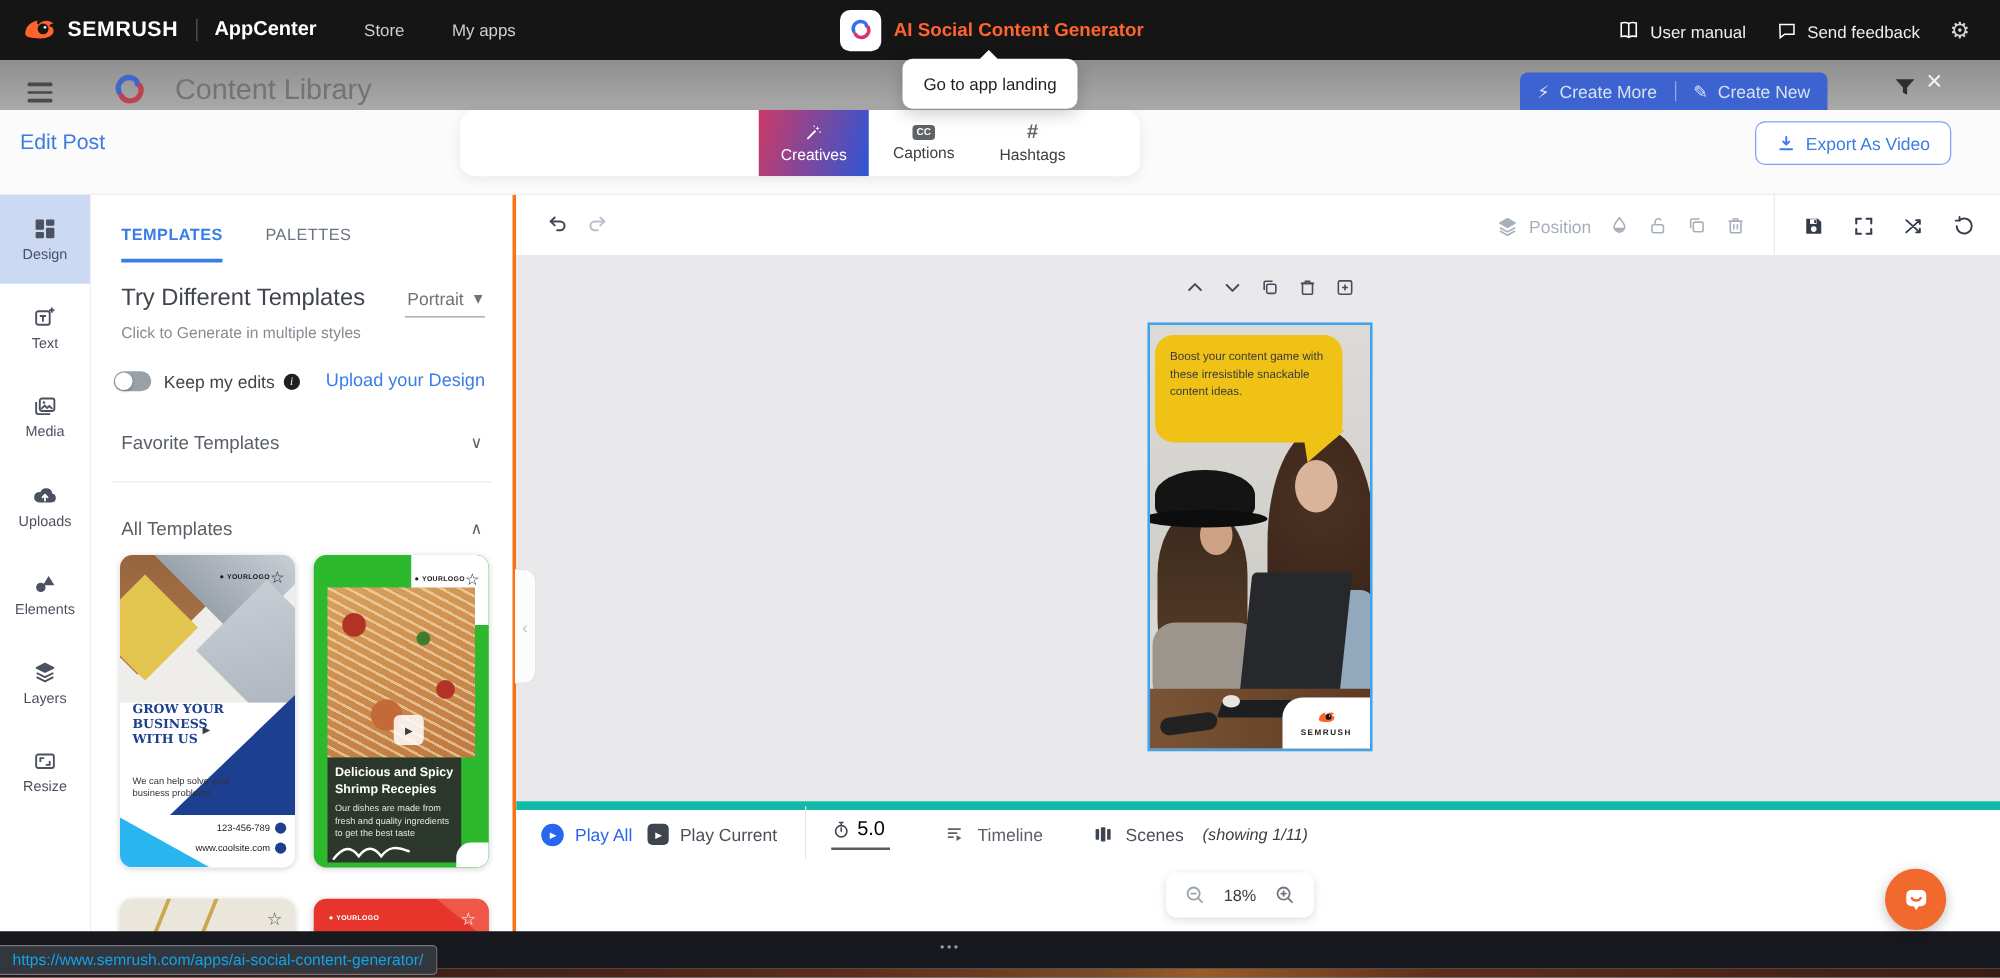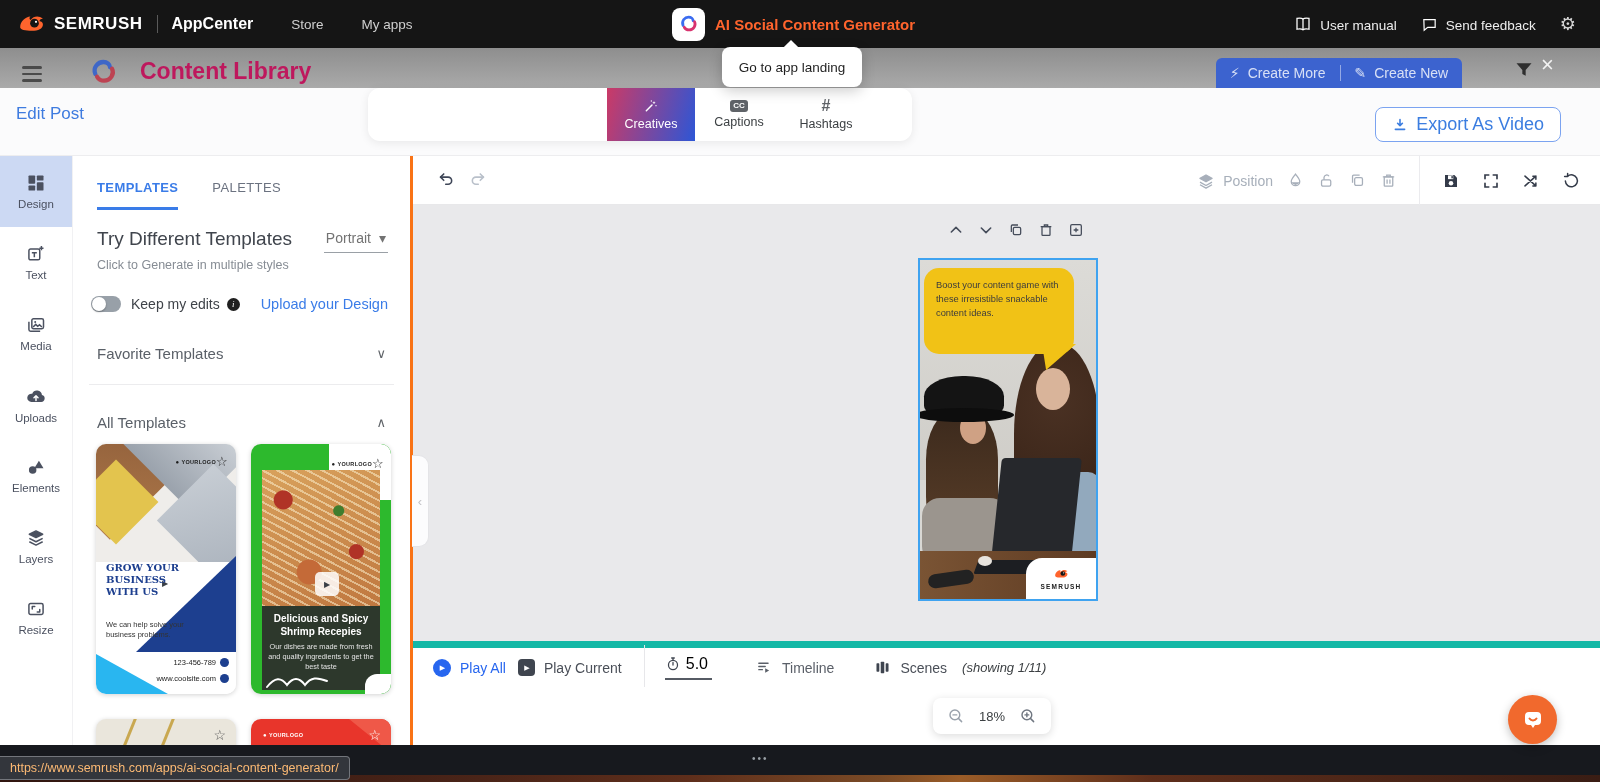--- a/index.html
+++ b/index.html
@@ -20,41 +20,41 @@
 .app-title{color:#ff642d;font-weight:bold;font-size:15px}
 .tb-right{position:absolute;right:24px;top:0;height:48px;display:flex;align-items:center;gap:24px}
 .tb-item{display:flex;align-items:flex-end;gap:8px;color:#ededed;font-size:13.5px;cursor:pointer}
 .gear{color:#d6d6d6;font-size:18px;cursor:pointer}
 
 
 .page-strip{position:absolute;left:0;top:48px;width:1600px;height:40px;background:linear-gradient(#8e8e8e,#aaa);z-index:5}
 .hamburger{position:absolute;left:22px;top:66px;width:20px}
 .hamburger i{display:block;height:2.5px;background:#4a4a4a;margin-bottom:4px;border-radius:2px}
 .cl-logo{position:absolute;left:88px;top:56px;width:32px;height:32px;opacity:.85}
-.cl-title{position:absolute;left:140px;top:58px;font-size:23px;color:#be185d;font-weight:700}
+.cl-title{position:absolute;left:140px;top:58px;font-size:23px;color:#737373;font-weight:400}
 .create-btn{position:absolute;left:1216px;top:58px;width:246px;height:30px;background:#3c63cf;border-radius:6px 6px 0 0;display:flex;align-items:center;justify-content:center;gap:8px;color:rgba(255,255,255,.8);font-size:14px;cursor:pointer}
 .cb-div{width:1px;height:16px;background:rgba(255,255,255,.45);margin:0 6px}
 .funnel{position:absolute;left:1514px;top:60px;cursor:pointer}
 .strip-close{position:absolute;left:1541px;top:54px;font-size:22px;color:#f3f3f3;cursor:pointer;line-height:1}
 
 
 .tooltip{position:absolute;left:722px;top:47px;width:140px;height:40px;background:#fff;border-radius:8px;box-shadow:0 4px 14px rgba(0,0,0,.2);display:flex;align-items:center;justify-content:center;font-size:13.5px;font-weight:500;color:#1f1f1f;z-index:60}
 .tt-arrow{position:absolute;left:64px;top:-5px;width:10px;height:10px;background:#fff;transform:rotate(45deg)}
 
 
 .modal{position:absolute;left:0;top:88px;width:1600px;height:657px;background:#fbfbfc;z-index:10}
 .edit-post{position:absolute;left:16px;top:16px;font-size:17px;color:#3e7bdf;cursor:pointer}
 .tabs-panel{position:absolute;left:368px;top:0;width:544px;height:53px;background:#fff;border-radius:12px;box-shadow:0 2px 10px rgba(0,0,0,.08);overflow:hidden}
 .tab{position:absolute;top:0;height:53px;display:flex;flex-direction:column;align-items:center;justify-content:center;gap:3px;cursor:pointer;font-size:12.5px;color:#3c4043}
 .tab.creatives{left:239px;width:88px;background:linear-gradient(105deg,#cb3a66,#2d56d6);color:#fff}
 .tab.captions{left:332px;width:78px}
 .tab.hashtags{left:416px;width:84px}
 .cc-badge{background:#5f6368;color:#fff;font-size:8px;font-weight:bold;border-radius:3px;padding:2px 3px;line-height:1}
 .hash-glyph{font-size:16px;font-weight:bold;color:#5f6368;line-height:1}
-.export-btn{position:absolute;right:39px;top:19px;height:35px;padding:0 16px;background:#fff;border:1px solid #7ba3f0;border-radius:8px;display:flex;align-items:center;gap:8px;color:#3b7de0;font-size:18px;cursor:pointer}
+.export-btn{position:absolute;right:39px;top:9px;height:35px;padding:0 16px;background:#fff;border:1px solid #7ba3f0;border-radius:8px;display:flex;align-items:center;gap:8px;color:#3b7de0;font-size:14px;cursor:pointer}
 
 
 .main{position:absolute;left:0;top:67px;width:1600px;height:590px;border-top:1px solid #ededef}
 .side{position:absolute;left:0;top:0;width:72px;height:590px;background:#fff}
 .side-item{width:72px;height:71px;display:flex;flex-direction:column;align-items:center;justify-content:center;gap:5px;color:#4b5160;font-size:11.5px;cursor:pointer}
 .side-item.active{background:#ccd9f3}
 
 .tpanel{position:absolute;left:72px;top:0;width:341px;height:590px;background:#fff;border-right:3px solid #f97316;border-left:1px solid #f1f1f3;overflow:hidden}
 .tp-tabs{display:flex;gap:34px;padding:24px 0 0 24px}
 .tpt{font-size:13px;letter-spacing:.4px;color:#6b7280;padding-bottom:12px;cursor:pointer}
@@ -96,21 +96,21 @@
 
 .c2{background:#2db92d}
 .c2-corner{position:absolute;right:0;top:0;width:62px;height:56px;background:#fff;border-radius:0 10px 0 18px}
 .c2-photo{position:absolute;left:11px;top:26px;width:118px;height:136px;background:
  radial-gradient(circle at 18% 22%,#b03326 0 9px,transparent 10px),
  radial-gradient(circle at 80% 60%,#b03326 0 7px,transparent 8px),
  radial-gradient(circle at 40% 75%,#c46a38 0 12px,transparent 13px),
  radial-gradient(circle at 65% 30%,#3f7d2e 0 5px,transparent 6px),
  repeating-linear-gradient(28deg,rgba(250,236,200,.55) 0 2px,rgba(0,0,0,0) 2px 7px),
  linear-gradient(160deg,#d8a15c,#c07840)}
-.c2-panel{position:absolute;left:11px;top:162px;width:118px;height:84px;background:rgba(45,48,44,.95);color:#fff;text-align:center;padding:7px 6px}
+.c2-panel{position:absolute;left:11px;top:162px;width:107px;height:84px;background:rgba(45,48,44,.95);color:#fff;padding:7px 6px}
 .c2-title{font-size:10px;font-weight:bold;line-height:1.25}
 .c2-body{font-size:7.3px;color:#e3e3e3;line-height:1.4;margin-top:4px}
 .c2-white{position:absolute;right:0;bottom:0;width:26px;height:20px;background:#fff;border-radius:12px 0 10px 0}
 
 
 .c3{background:#eae6dc}
 .c3 .gold{position:absolute;top:-6px;width:3px;height:70px;background:#c9a850;transform:rotate(22deg)}
 .c4{background:#e8352b}
 .c4-wedge{position:absolute;right:0;top:0;width:42px;height:34px;background:#ef5848;clip-path:polygon(0 0,100% 0,100% 100%)}
 
@@ -161,21 +161,21 @@
 .pb-div{width:1px;height:46px;background:#e7e7ea;margin-left:22px}
 .dur{display:flex;align-items:center;gap:5px;border-bottom:2px solid #565b64;padding:0 4px 5px 0;margin-left:20px;cursor:text}
 .note{font-style:italic;font-size:13px;color:#3c4043;margin-left:6px}
 
 .cfooter{position:absolute;left:0;top:531px;width:1187px;height:59px;background:#fff}
 .zoom-pill{position:absolute;left:520px;top:11px;width:118px;height:36px;background:#fff;border-radius:8px;box-shadow:0 2px 8px rgba(0,0,0,.14);display:flex;align-items:center;justify-content:center;gap:14px;font-size:13px;color:#3c4043}
 
 
 .statusbar{position:absolute;left:0;top:745px;width:1600px;height:30px;background:#17191e;z-index:40}
 .dots{position:absolute;left:752px;top:8px;color:#9aa0a6;font-size:10px;letter-spacing:2px}
-.url-chip{position:absolute;left:0;top:756px;height:24px;background:#33363c;border:1px solid #73767c;border-left:none;border-radius:0 4px 4px 0;color:#fdba74;font-size:12.5px;display:flex;align-items:center;padding:0 10px;z-index:45}
+.url-chip{position:absolute;left:0;top:756px;height:24px;background:#33363c;border:1px solid #73767c;border-left:none;border-radius:0 4px 4px 0;color:#0ea5e9;font-size:12.5px;display:flex;align-items:center;padding:0 10px;z-index:45}
 .bottomstrip{position:absolute;left:0;top:775px;width:1600px;height:7px;background:linear-gradient(90deg,#30150f 0%,#4a2418 30%,#5e2e1b 43%,#7a4a26 55%,#9a5c28 60%,#5e2e1b 72%,#3a1d14 100%);z-index:40}
 .chat-bubble{position:absolute;left:1508px;top:695px;width:49px;height:49px;border-radius:50%;background:#f1692d;box-shadow:0 3px 10px rgba(0,0,0,.25);display:flex;align-items:center;justify-content:center;z-index:50;cursor:pointer}
 </style>
 </head>
 <body>
 
 <div class="screen">
 
   <div class="topbar">
     <div class="tb-left">

